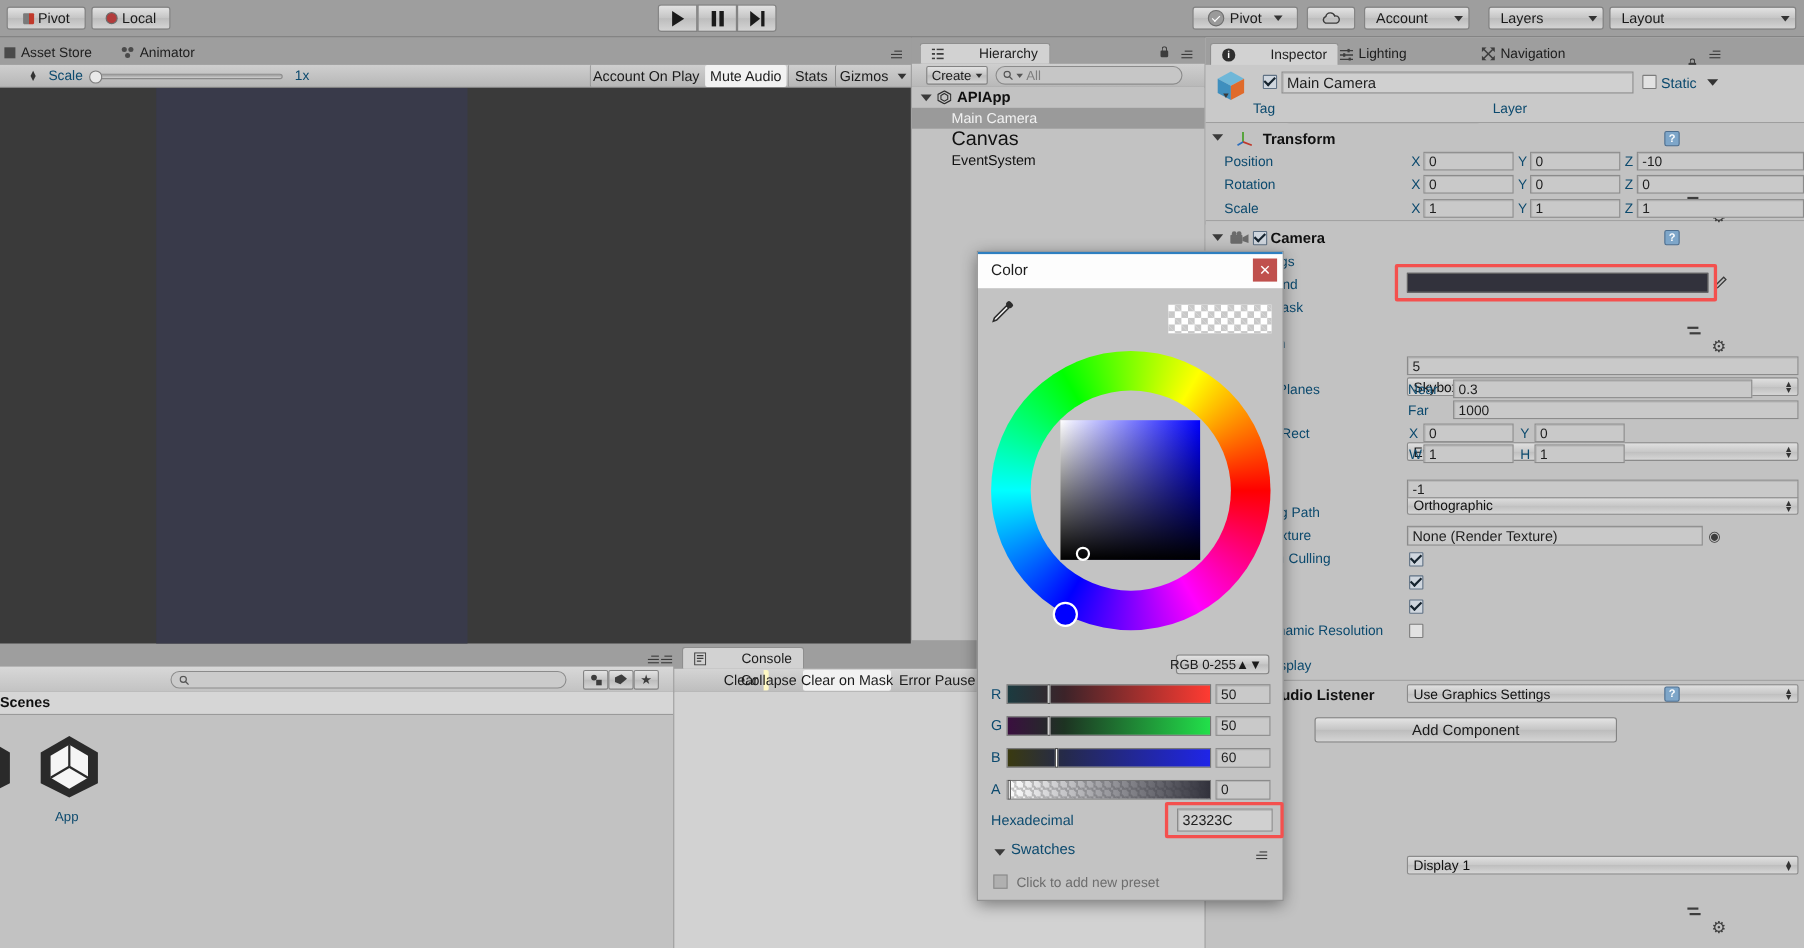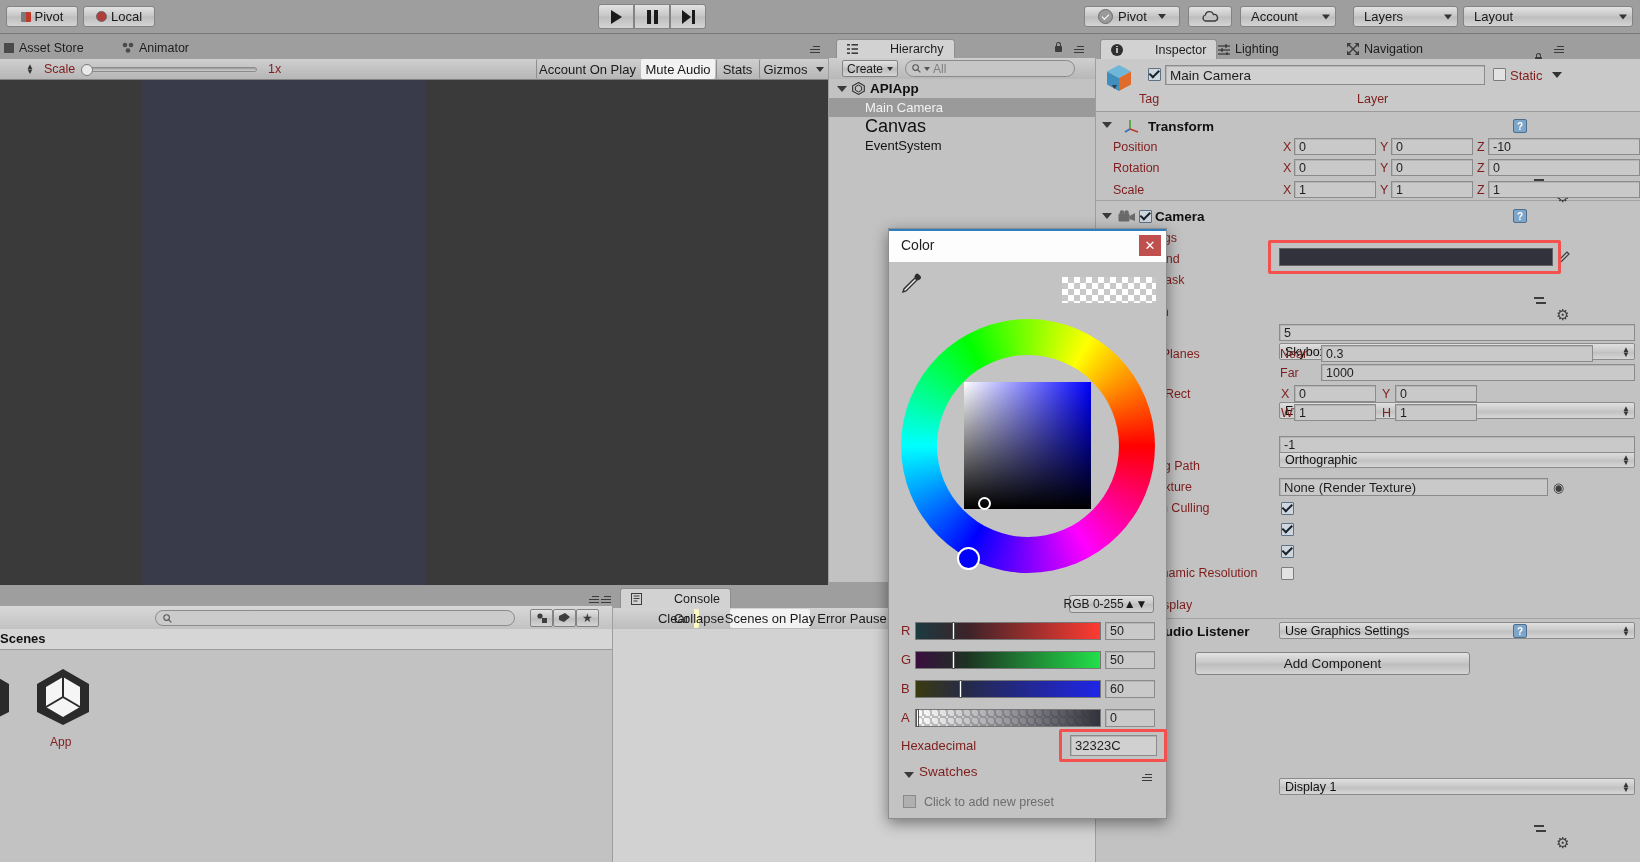--- a/index.html
+++ b/index.html
@@ -33,21 +33,21 @@
       display:flex;align-items:center;justify-content:center;border-radius:1px;}
   .cb.on:after{content:"";width:8px;height:4px;border-left:2px solid #16242f;border-bottom:2px solid #16242f;
       transform:rotate(-45deg) translate(1px,-2px);}
   .cb.plain{background:#e2e2e2;border:1px solid #7c7c7c;}
   .tab{
     display:flex;align-items:center;gap:5px;padding:0 10px;height:19px;font-size:12.5px;
     box-sizing:border-box;color:#1d1d1d;
   }
   .tab.active{background:#d2d2d2;border:1px solid #8e8e8e;border-bottom:none;border-radius:3px 3px 0 0;gap:32px;}
   .panelbar{background:#9e9e9e;}
-  .lbl{font-size:12.5px;color:#7f1d1d;white-space:nowrap;}
+  .lbl{font-size:12.5px;color:#0c4a6e;white-space:nowrap;}
   .hdr{font-weight:bold;font-size:13.5px;color:#101010;}
   .optmenu{display:flex;flex-direction:column;align-items:flex-end;justify-content:center;width:14px;}
   .optmenu i{display:block;height:1px;background:#3a3a3a;margin:1.5px 0;}
   .optmenu i:nth-child(1){width:7px;} .optmenu i:nth-child(2){width:10px;} .optmenu i:nth-child(3){width:10px;}
   .lockicon{width:9px;height:11px;position:relative;}
   .lockicon:before{content:"";position:absolute;left:1px;top:4px;width:7px;height:6px;background:#3c3c3c;border-radius:1px;}
   .lockicon:after{content:"";position:absolute;left:2px;top:0px;width:5px;height:5px;border:1.5px solid #3c3c3c;border-bottom:none;border-radius:3px 3px 0 0;box-sizing:border-box;}
   .foldout{width:0;height:0;border-left:5px solid transparent;border-right:5px solid transparent;border-top:6px solid #3a3a3a;}
   .gearicon{width:14px;height:14px;position:relative;}
   .gearicon:before{content:"\2699";position:absolute;left:0;top:-3px;font-size:15px;color:#3d3d3d;}
@@ -129,21 +129,21 @@
   <div class="abs ubtn" style="left:1463px;top:6px;width:170px;height:21px;justify-content:flex-start;padding-left:10px;">
     <span>Layout</span>
     <span class="cdn"></span>
   </div>
 
   <div class="abs" style="left:0;top:34px;width:828px;height:25px;background:#9e9e9e;"></div>
   <div class="abs tab" style="left:-6px;top:38px;height:19px;">
     <span style="display:inline-block;width:10px;height:10px;background:#4a4a4a;"></span>
     <span>Asset Store</span>
   </div>
-  <div class="abs tab" style="left:112px;top:38px;height:19px;">
+  <div class="abs tab" style="left:100px;top:38px;height:19px;">
     <svg width="12" height="11" viewBox="0 0 12 11">
       <circle cx="3" cy="3" r="2.3" fill="#4a4a4a"></circle>
         <circle cx="9" cy="3" r="2.3" fill="#4a4a4a"></circle>
       <circle cx="6" cy="8.5" r="2.3" fill="#4a4a4a"></circle>
     </svg>
     <span>Animator</span>
   </div>
   <div class="abs optmenu" style="left:806px;top:44px;height:10px;">
     <i></i>
       <i></i>
@@ -555,21 +555,21 @@
   </div>
 
   <div class="abs" style="left:613px;top:608px;width:482px;height:21px;background:linear-gradient(to bottom,#d4d4d4,#bdbdbd);border-bottom:1px solid #8c8c8c;"></div>
   <div class="abs ubtn flat" style="left:617px;top:609px;width:46px;height:19px;border:none;background:none;border-right:5px solid #fef9c3;margin-left:36px;">
       <span>Clear</span>
     </div>
   <div class="abs ubtn flat" style="left:668px;top:609px;width:62px;height:19px;border:none;background:none;">
       <span>Collapse</span>
     </div>
   <div class="abs ubtn flat" style="left:730px;top:609px;width:80px;height:19px;border:none;background:#f2f2f2;">
-      <span>Scenes on Play</span>
+      <span>Clear on Mask</span>
     </div>
   <div class="abs ubtn flat" style="left:812px;top:609px;width:80px;height:19px;border:none;background:none;">
       <span>Error Pause</span>
     </div>
 
   <div class="abs conbody" style="left:613px;top:629px;width:482px;height:233px;"></div>
 
   <div class="abs" id="colorwin" style="left:888px;top:228px;width:279px;height:591px;background:#c3c3c3;border:1px solid #8d8d8d;box-sizing:border-box;">
 
     <div style="position:absolute;left:0;top:0;width:100%;height:33px;background:#fdfdfd;border-top:2px solid #2e7fc0;box-sizing:border-box;"></div>

